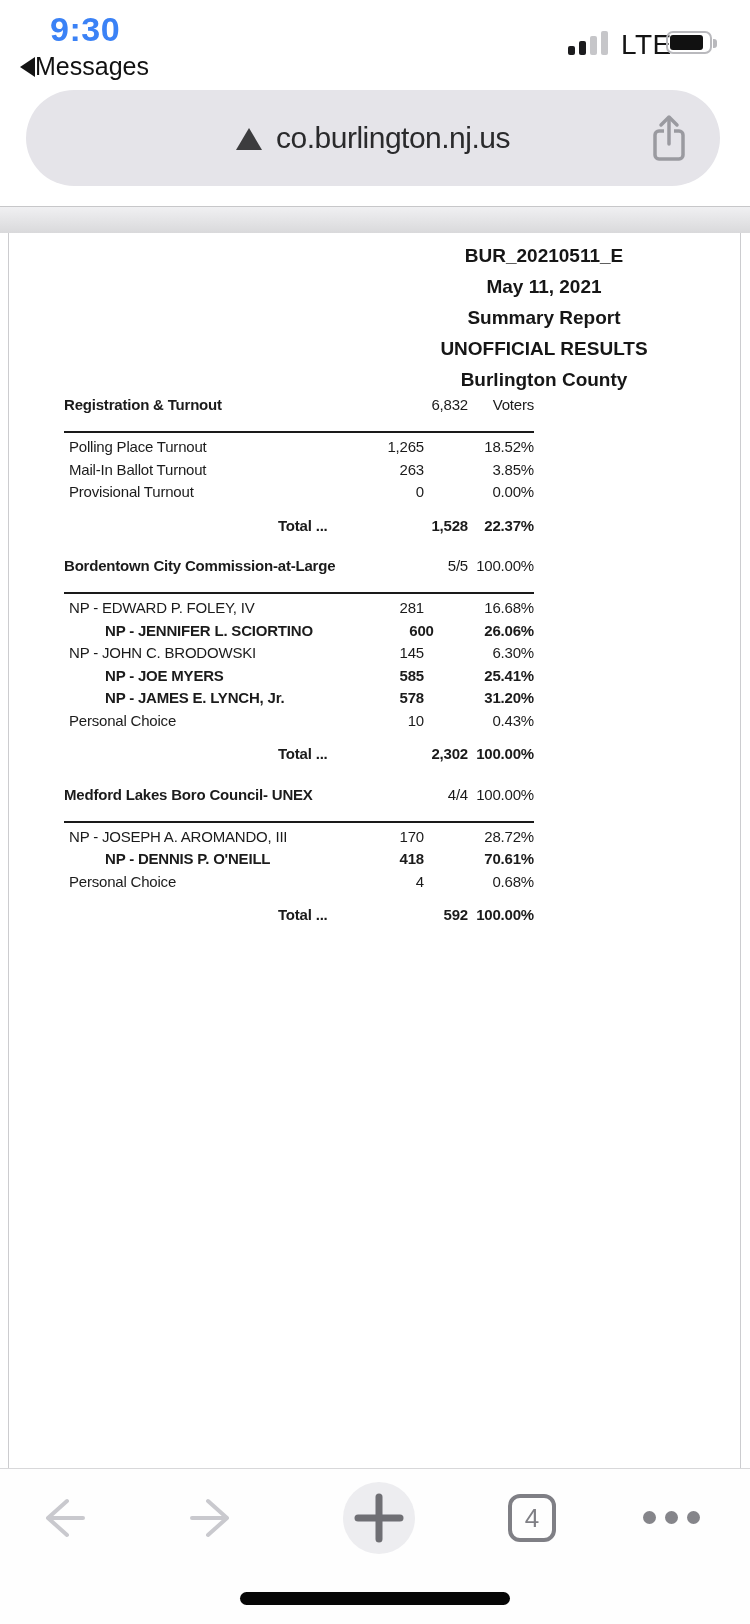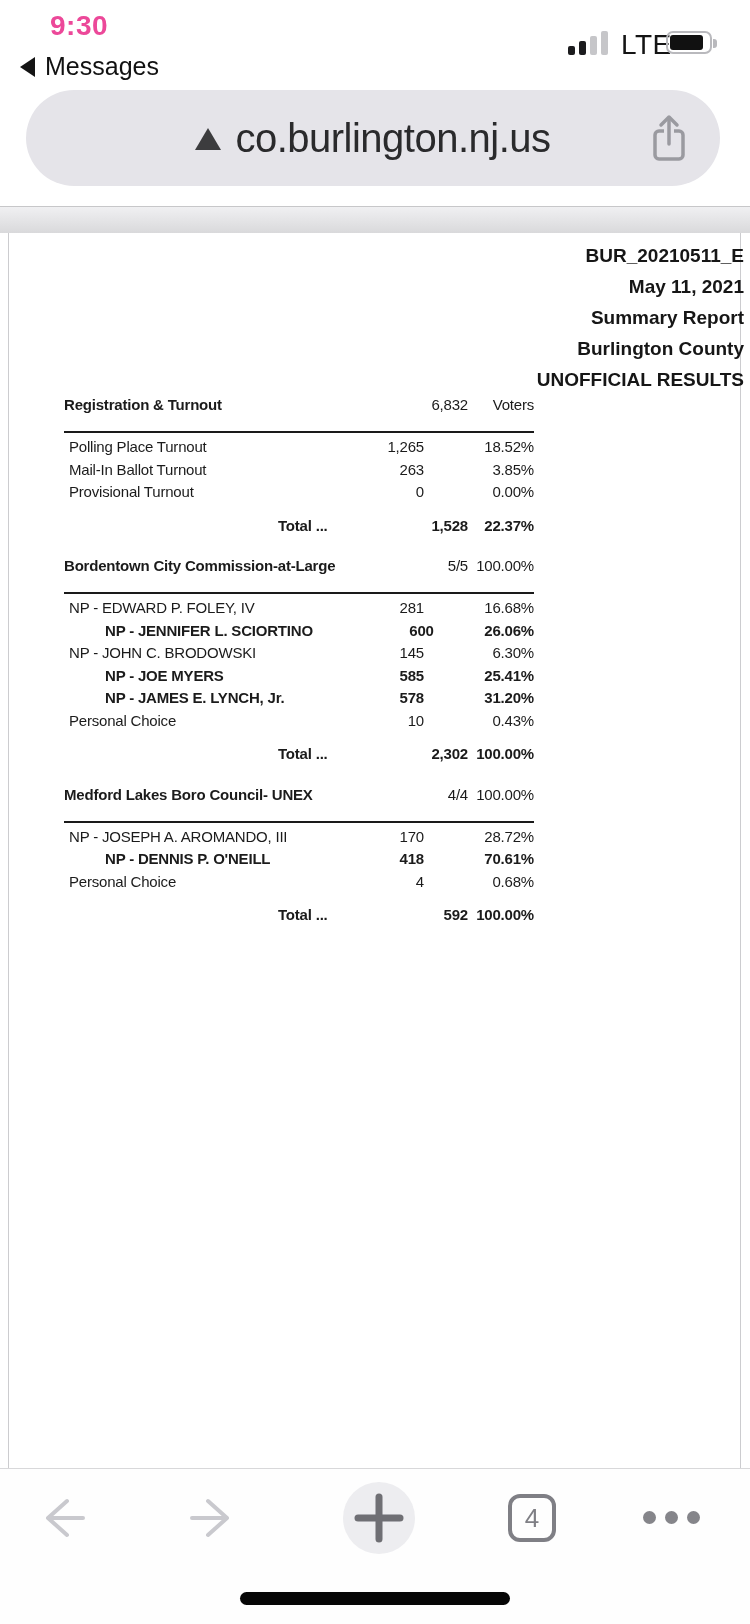--- a/index.html
+++ b/index.html
@@ -2,46 +2,46 @@
 <html><head>
 <meta charset="utf-8">
 <style>
   html,body{margin:0;padding:0;}
   body{
     width:750px;height:1624px;position:relative;background:#fff;overflow:hidden;
     font-family:"Liberation Sans","DejaVu Sans",sans-serif;
     -webkit-font-smoothing:antialiased;
   }
   
-  .time{position:absolute;left:50px;top:10px;font-size:28px;font-weight:bold;color:#ec4899;letter-spacing:.5px;}
-  .back-app{position:absolute;left:20px;top:52px;display:flex;align-items:center;gap:10px;color:#111;}
+  .time{position:absolute;left:50px;top:10px;font-size:34px;font-weight:bold;color:#3b82f6;letter-spacing:.5px;}
+  .back-app{position:absolute;left:20px;top:52px;display:flex;align-items:center;gap:0;color:#111;}
   .back-tri{width:0;height:0;border-top:10px solid transparent;border-bottom:10px solid transparent;border-right:15px solid #141414;}
   .back-label{font-size:25px;}
   .signal{position:absolute;left:568px;top:29px;width:44px;height:26px;}
   .signal .bar{position:absolute;bottom:0;width:7px;border-radius:2px;background:#c6c6c9;}
   .signal .b1{left:0;height:9px;background:#1c1c1e;}
   .signal .b2{left:11px;height:14px;background:#1c1c1e;}
   .signal .b3{left:22px;height:19px;}
   .signal .b4{left:33px;height:24px;}
   .lte{position:absolute;left:621px;top:29px;font-size:28px;color:#141414;letter-spacing:.5px;}
   .battery{position:absolute;left:666px;top:31px;width:46px;height:23px;border:2px solid #b9b9bd;border-radius:7px;box-sizing:border-box;}
   .battery .fill{position:absolute;left:2px;top:2px;bottom:2px;width:33px;background:#111;border-radius:3px;}
   .battery .nub{position:absolute;right:-7px;top:6px;width:4px;height:9px;background:#b9b9bd;border-radius:0 3px 3px 0;}
   
   .url-pill{
     position:absolute;left:26px;top:90px;width:694px;height:96px;border-radius:48px;
     background:#e5e4e9;display:flex;align-items:center;justify-content:center;
   }
   .warn-tri{width:0;height:0;border-left:13px solid transparent;border-right:13px solid transparent;border-bottom:22px solid #3c3c3e;margin-right:14px;margin-top:2px;}
-  .domain{font-size:40px;color:#2a2a2c;letter-spacing:-0.5px;}
+  .domain{font-size:30px;color:#2a2a2c;letter-spacing:-0.5px;}
   .share-btn{position:absolute;right:30px;top:24px;width:42px;height:50px;}
   
   .band{position:absolute;left:0;top:206px;width:750px;height:27px;border-top:1px solid #c7c7c9;background:linear-gradient(#f0f0f2,#d9d9db);box-sizing:border-box;}
   .page{position:absolute;left:8px;top:233px;width:733px;height:1235px;background:#fff;border-left:1px solid #cccccf;border-right:1px solid #cccccf;box-sizing:border-box;}
-  .doc-header{position:absolute;left:335px;top:7px;width:400px;text-align:right;color:#161616;}
+  .doc-header{position:absolute;left:335px;top:7px;width:400px;text-align:center;color:#161616;}
   .doc-title-line{font-size:19px;font-weight:bold;line-height:31px;}
   
   .results{position:absolute;left:55px;top:163px;width:470px;color:#1b1b1b;font-size:15px;letter-spacing:-0.2px;}
   .sec{margin-top:20px;}
   .sec:first-child{margin-top:0;}
   .sec-header{display:flex;align-items:flex-end;border-bottom:2.5px solid #1a1a1a;padding-bottom:18px;}
   .sec-title{flex:1;font-weight:bold;}
   .col-votes{width:90px;text-align:right;}
   .col-pct{width:66px;text-align:right;}
   .row{display:flex;height:22.5px;line-height:22.5px;align-items:center;margin-top:0;gap:44px;}
@@ -95,22 +95,22 @@
   </svg>
 </div>
 
 <div class="band"></div>
 
 <div class="page">
   <div class="doc-header">
       <div class="doc-title-line">BUR_20210511_E</div>
       <div class="doc-title-line">May 11, 2021</div>
       <div class="doc-title-line">Summary Report</div>
+      <div class="doc-title-line">UNOFFICIAL RESULTS</div>
       <div class="doc-title-line">Burlington County</div>
-      <div class="doc-title-line">UNOFFICIAL RESULTS</div>
     </div>
   <div class="results">
       <div class="sec">
         <div class="sec-header">
           <span class="sec-title">Registration &amp; Turnout</span>
           <span class="col-votes">6,832</span>
           <span class="col-pct">Voters</span>
         </div>
         <div class="rows">
           <div class="row">

